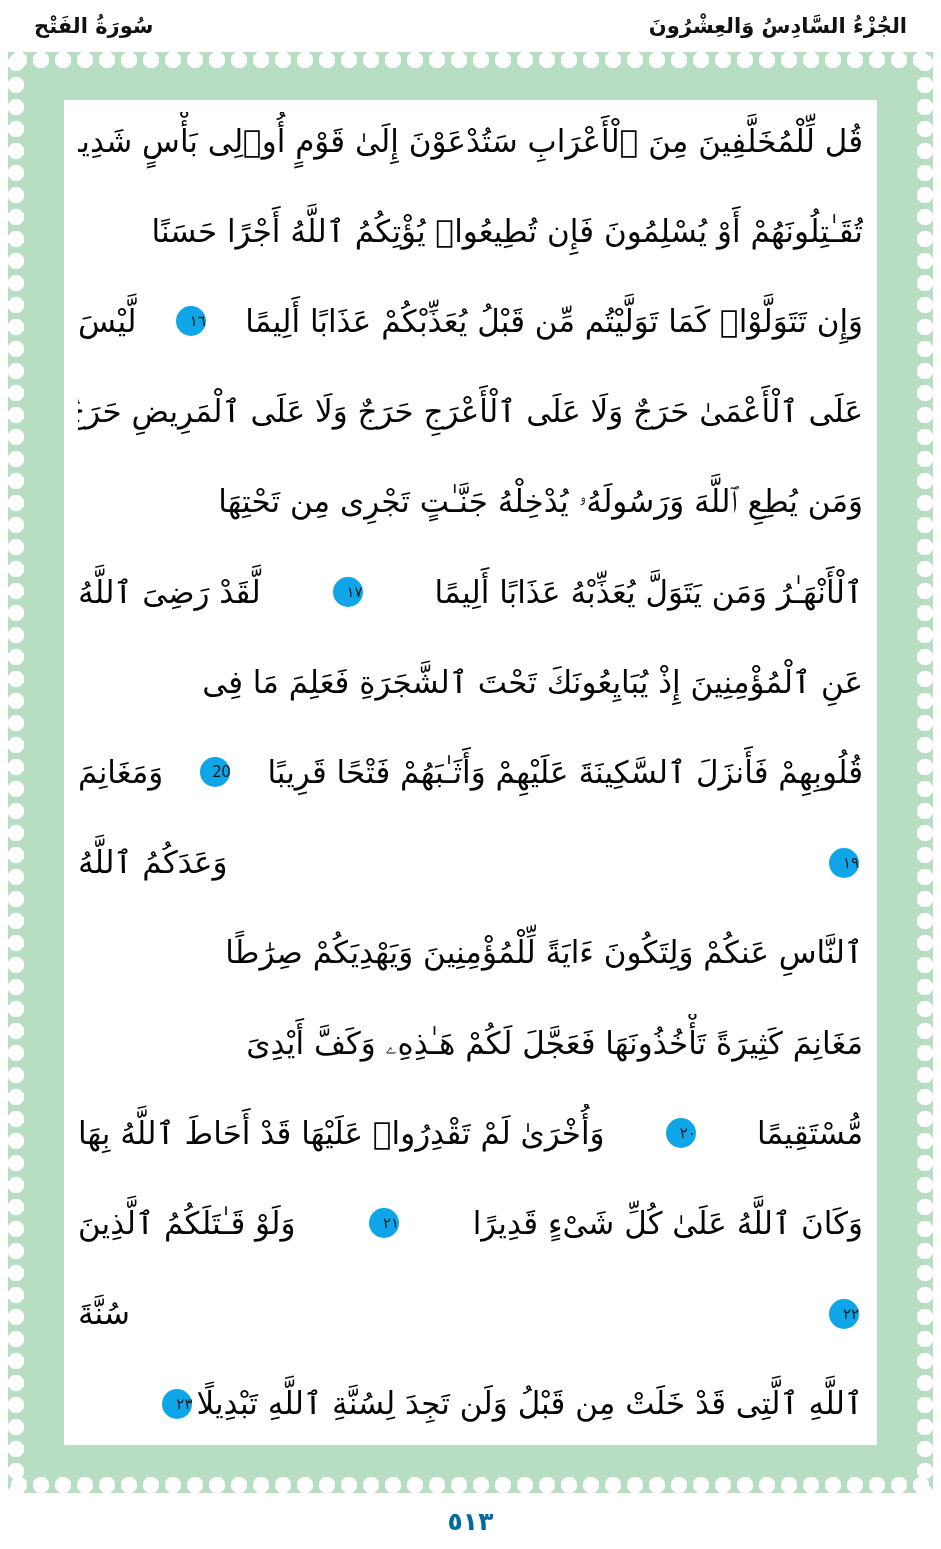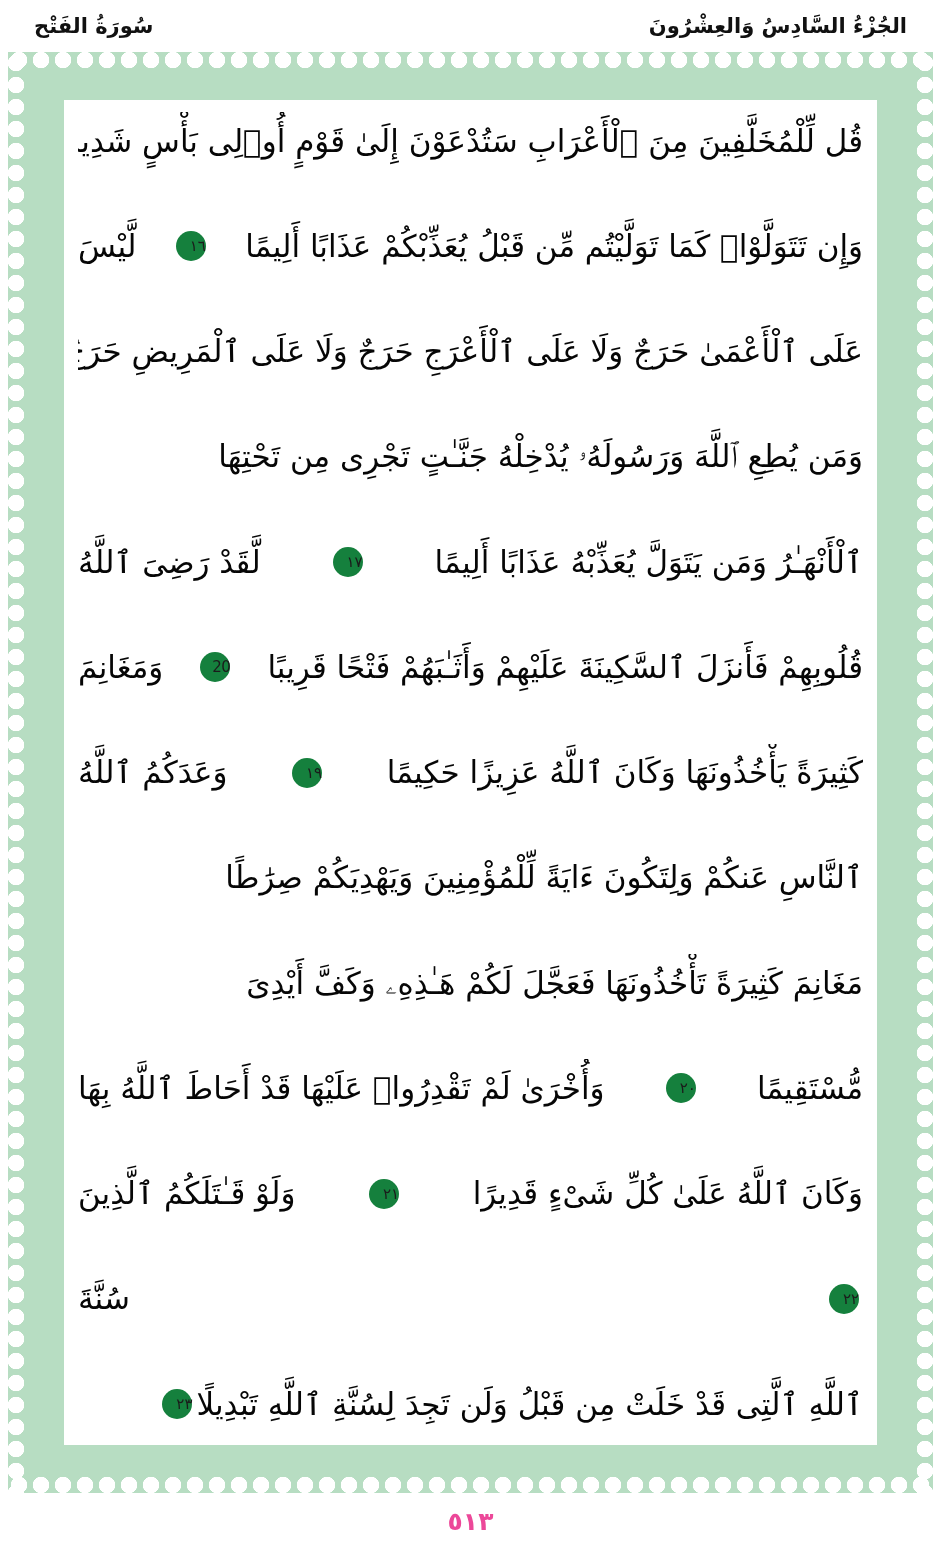--- a/index.html
+++ b/index.html
@@ -120,42 +120,42 @@
     text-align-last: right;
   }
   .ayah-line.last > span.w { margin-left: 0; }
 
   .marker {
     display: inline-block;
     min-width: 30px;
     height: 30px;
     line-height: 30px;
     border-radius: 50%;
-    background: #15803d;
+    background: #0ea5e9;
     color: #1b1b1b;
     font-size: 15px;
     text-align: center;
     vertical-align: middle;
     margin: 0 4px;
     font-family: "DejaVu Sans", sans-serif;
   }
 
   
   .page-footer {
     height: 56px;
     flex: 0 0 56px;
     display: flex;
     align-items: center;
     justify-content: center;
   }
   .page-number {
     font-family: "DejaVu Sans", sans-serif;
     font-size: 25px;
     font-weight: 700;
-    color: #ec4899;
+    color: #0369a1;
   }
 </style>
 </head>
 <body>
 
 <div class="page">
 
   <div class="page-header">
     <div class="header-text header-right">الجُزْءُ السَّادِسُ وَالعِشْرُونَ</div>
     <div class="header-text header-left">سُورَةُ الفَتْح</div>
@@ -167,42 +167,47 @@
     <div class="scallop scallop-bottom"></div>
     <div class="scallop scallop-left"></div>
     <div class="scallop scallop-right"></div>
     <div class="frame-inner"></div>
 
     <div class="text-block" id="text-block">
         <div class="ayah-line">
           <span class="w">قُل لِّلْمُخَلَّفِينَ مِنَ ٱلْأَعْرَابِ سَتُدْعَوْنَ إِلَىٰ قَوْمٍ أُو۟لِى بَأْسٍ شَدِيدٍ</span>
         </div>
         <div class="ayah-line">
+          <span class="w">تُقَـٰتِلُونَهُمْ أَوْ يُسْلِمُونَ فَإِن تُطِيعُوا۟ يُؤْتِكُمُ ٱللَّهُ أَجْرًا حَسَنًا</span>
+        </div>
+        <div class="ayah-line">
           <span class="w">وَإِن تَتَوَلَّوْا۟ كَمَا تَوَلَّيْتُم مِّن قَبْلُ يُعَذِّبْكُمْ عَذَابًا أَلِيمًا</span>
           <span class="marker">١٦</span>
           <span class="w">لَّيْسَ</span>
         </div>
         <div class="ayah-line">
           <span class="w">عَلَى ٱلْأَعْمَىٰ حَرَجٌ وَلَا عَلَى ٱلْأَعْرَجِ حَرَجٌ وَلَا عَلَى ٱلْمَرِيضِ حَرَجٌ</span>
         </div>
         <div class="ayah-line">
           <span class="w">وَمَن يُطِعِ ٱللَّهَ وَرَسُولَهُۥ يُدْخِلْهُ جَنَّـٰتٍ تَجْرِى مِن تَحْتِهَا</span>
         </div>
         <div class="ayah-line">
           <span class="w">ٱلْأَنْهَـٰرُ وَمَن يَتَوَلَّ يُعَذِّبْهُ عَذَابًا أَلِيمًا</span>
           <span class="marker">١٧</span>
           <span class="w">لَّقَدْ رَضِىَ ٱللَّهُ</span>
         </div>
         <div class="ayah-line">
+          <span class="w">عَنِ ٱلْمُؤْمِنِينَ إِذْ يُبَايِعُونَكَ تَحْتَ ٱلشَّجَرَةِ فَعَلِمَ مَا فِى</span>
+        </div>
+        <div class="ayah-line">
           <span class="w">قُلُوبِهِمْ فَأَنزَلَ ٱلسَّكِينَةَ عَلَيْهِمْ وَأَثَـٰبَهُمْ فَتْحًا قَرِيبًا</span>
           <span class="marker">20</span>
           <span class="w">وَمَغَانِمَ</span>
         </div>
         <div class="ayah-line">
-          <span class="w">كَثِيرَةً يَأْخُذُونَهَا وَكَانَ ٱللَّهُ عَزِيزًا حَكِيمًا</span>
           <span class="marker">١٩</span>
           <span class="w">وَعَدَكُمُ ٱللَّهُ</span>
         </div>
         <div class="ayah-line">
           <span class="w">ٱلنَّاسِ عَنكُمْ وَلِتَكُونَ ءَايَةً لِّلْمُؤْمِنِينَ وَيَهْدِيَكُمْ صِرَٰطًا</span>
         </div>
         <div class="ayah-line">
           <span class="w">مَغَانِمَ كَثِيرَةً تَأْخُذُونَهَا فَعَجَّلَ لَكُمْ هَـٰذِهِۦ وَكَفَّ أَيْدِىَ</span>
         </div>
         <div class="ayah-line">

